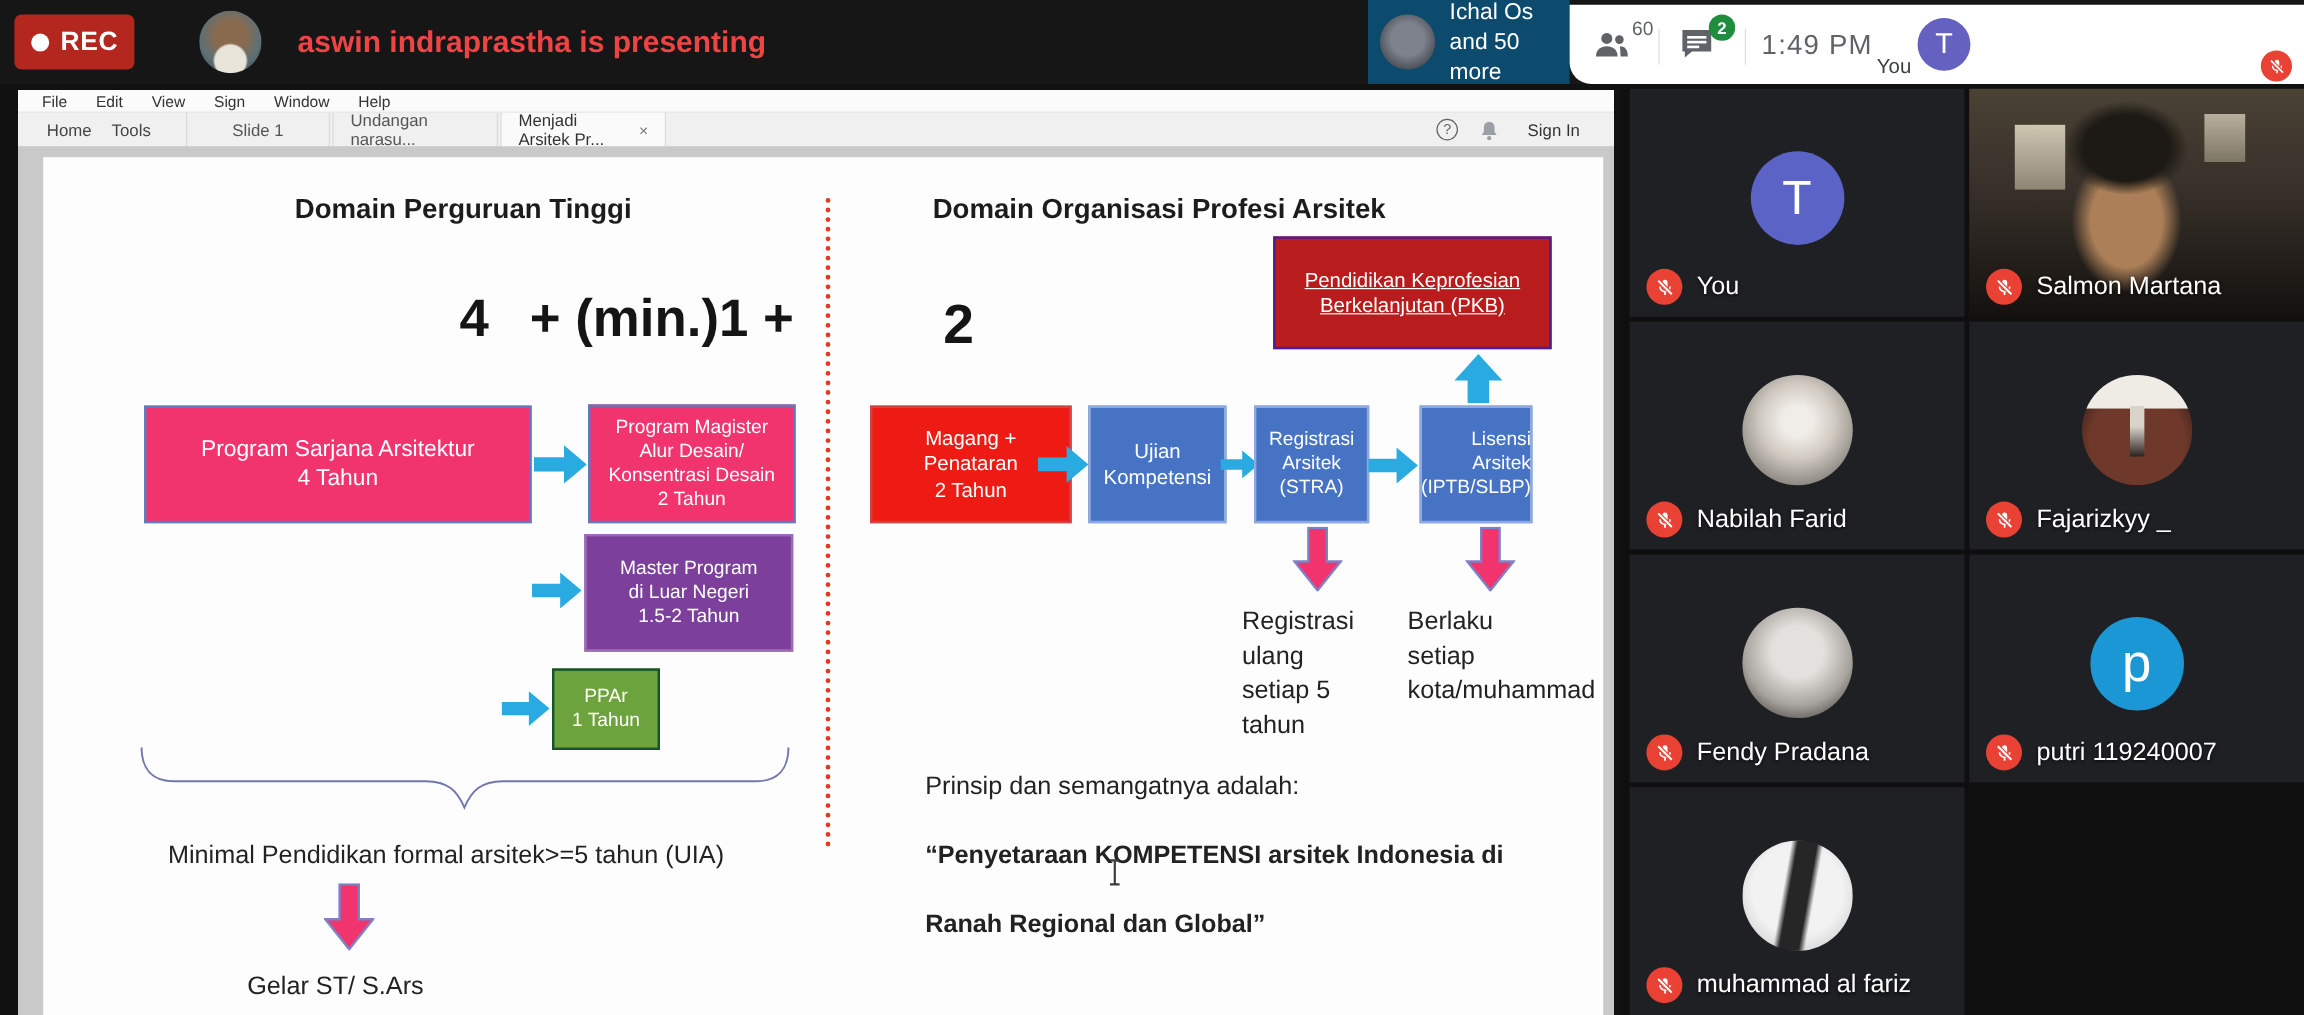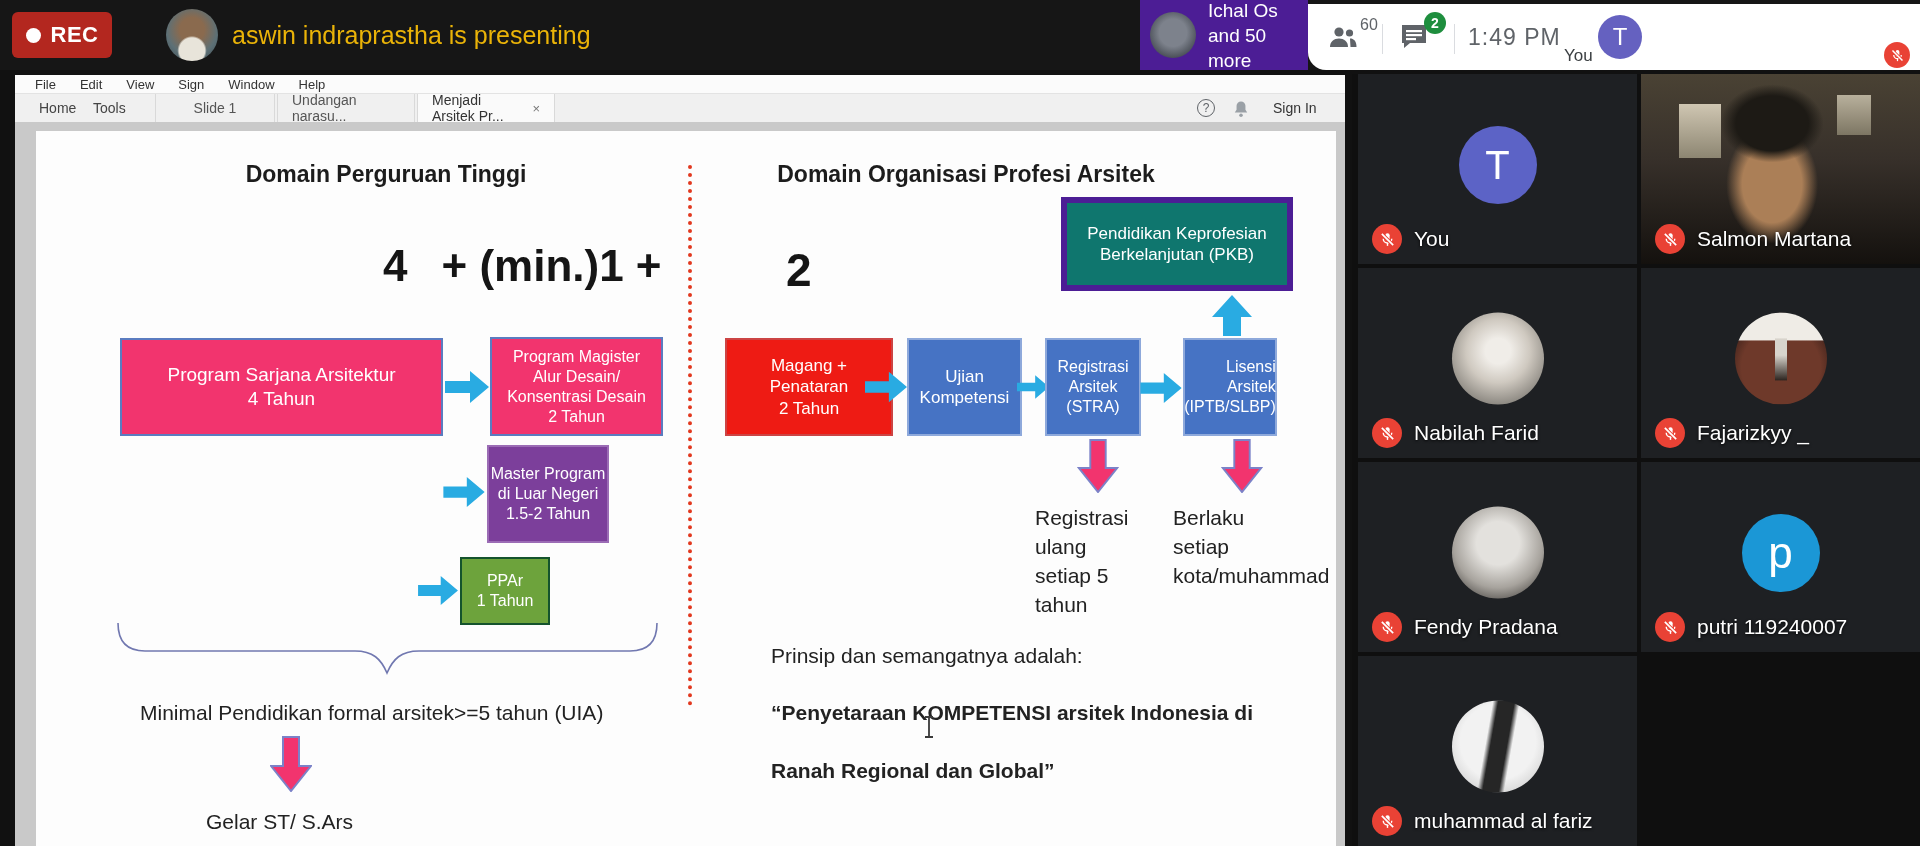--- a/index.html
+++ b/index.html
@@ -9,23 +9,23 @@
 
   
   .topbar { position:absolute; left:0; top:0; width:1920px; height:70px; background:#161616; }
   .rec-btn { position:absolute; left:12px; top:12px; width:100px; height:46px; background:#b3271f;
              border-radius:6px; display:flex; align-items:center; justify-content:center; gap:10px; }
   .rec-dot { width:15px; height:15px; border-radius:50%; background:#fff; }
   .rec-label { color:#fff; font-size:22px; font-weight:700; letter-spacing:.5px; }
   .presenter-avatar { position:absolute; left:166px; top:9px; width:52px; height:52px; border-radius:50%;
       background:radial-gradient(circle at 50% 80%, #e8e4da 0 26%, rgba(0,0,0,0) 30%),
                  radial-gradient(circle at 50% 40%, #8a6a4e 0 30%, #5d7076 62%, #3c4a50 100%); }
-  .presenter-text { position:absolute; left:232px; top:0; height:70px; display:flex; align-items:center;
-      color:#eab308; font-size:25px; font-weight:400; }
-  .viewer-box { position:absolute; left:1140px; top:0; width:168px; height:70px; background:#4c1d95;
+  .presenter-text { position:absolute; left:248px; top:0; height:70px; display:flex; align-items:center;
+      color:#ef4444; font-size:25px; font-weight:700; }
+  .viewer-box { position:absolute; left:1140px; top:0; width:168px; height:70px; background:#0c4a6e;
       display:flex; align-items:center; gap:12px; padding-left:10px; }
   .viewer-avatar { width:46px; height:46px; border-radius:50%; flex:0 0 auto;
       background:radial-gradient(circle at 50% 45%, #7d828c 0 40%, #3a3f47 85%); }
   .viewer-names { color:#fff; font-size:19px; line-height:25px; font-weight:500; }
   .status-panel { position:absolute; left:1308px; top:4px; width:612px; height:66px; background:#fff;
       border-radius:0 0 0 18px; }
   .sp-people { position:absolute; left:20px; top:20px; }
   .sp-count { position:absolute; left:52px; top:12px; font-size:16px; color:#5f6368; }
   .sp-div { position:absolute; top:20px; width:1px; height:30px; background:#dadce0; }
   .sp-chat { position:absolute; left:92px; top:20px; }
@@ -68,24 +68,24 @@
   .formula { position:absolute; font-weight:700; font-size:44px; color:#151515; }
   .f-left { left:347px; top:110px; display:flex; gap:34px; }
   .f-right { left:750px; top:112px; font-size:46px; }
   .dbox { position:absolute; display:flex; align-items:center; justify-content:center; text-align:center;
       color:#fff; white-space:pre-line; line-height:1.25; }
   .pink   { background:#f2346e; border:2px solid #5b7cc0; }
   .redbox { background:#ee1b14; border:2px solid #c44; }
   .purple { background:#7c3f9b; border:2px solid #9b6cb5; }
   .green  { background:#6da33c; border:2px solid #14532d; }
   .blue   { background:#4673c4; border:2px solid #8ea9db; }
-  .pkb    { background:#0f766e; border:6px solid #4c1d95; }
+  .pkb    { background:#b91c1c; border:2px solid #4c1d95;text-decoration:underline; }
   .b-sarjana { left:84px;  top:207px; width:323px; height:98px; font-size:19px; }
   .b-magister{ left:454px; top:206px; width:173px; height:99px; font-size:16px; }
-  .b-master  { left:451px; top:314px; width:122px; height:98px; font-size:16px; }
+  .b-master  { left:451px; top:314px; width:174px; height:98px; font-size:16px; }
   .b-ppar    { left:424px; top:426px; width:90px;  height:68px; font-size:16px; }
   .b-pkb     { left:1025px;top:66px;  width:232px; height:94px; font-size:17px; }
   .b-magang  { left:689px; top:207px; width:168px; height:98px; font-size:17px; }
   .b-ujian   { left:871px; top:207px; width:115px; height:98px; font-size:17px; }
   .b-stra    { left:1009px;top:207px; width:96px;  height:98px; font-size:16px; }
   .b-lisensi { left:1147px;top:207px; width:94px;  height:98px; font-size:16px;text-align:right; }
   .arr { position:absolute; }
   .s-note { position:absolute; font-size:21px; color:#222; line-height:29px; white-space:pre-line; }
   .n-minimal { left:104px; top:567px; width:520px; }
   .n-gelar   { left:170px; top:676px; }

